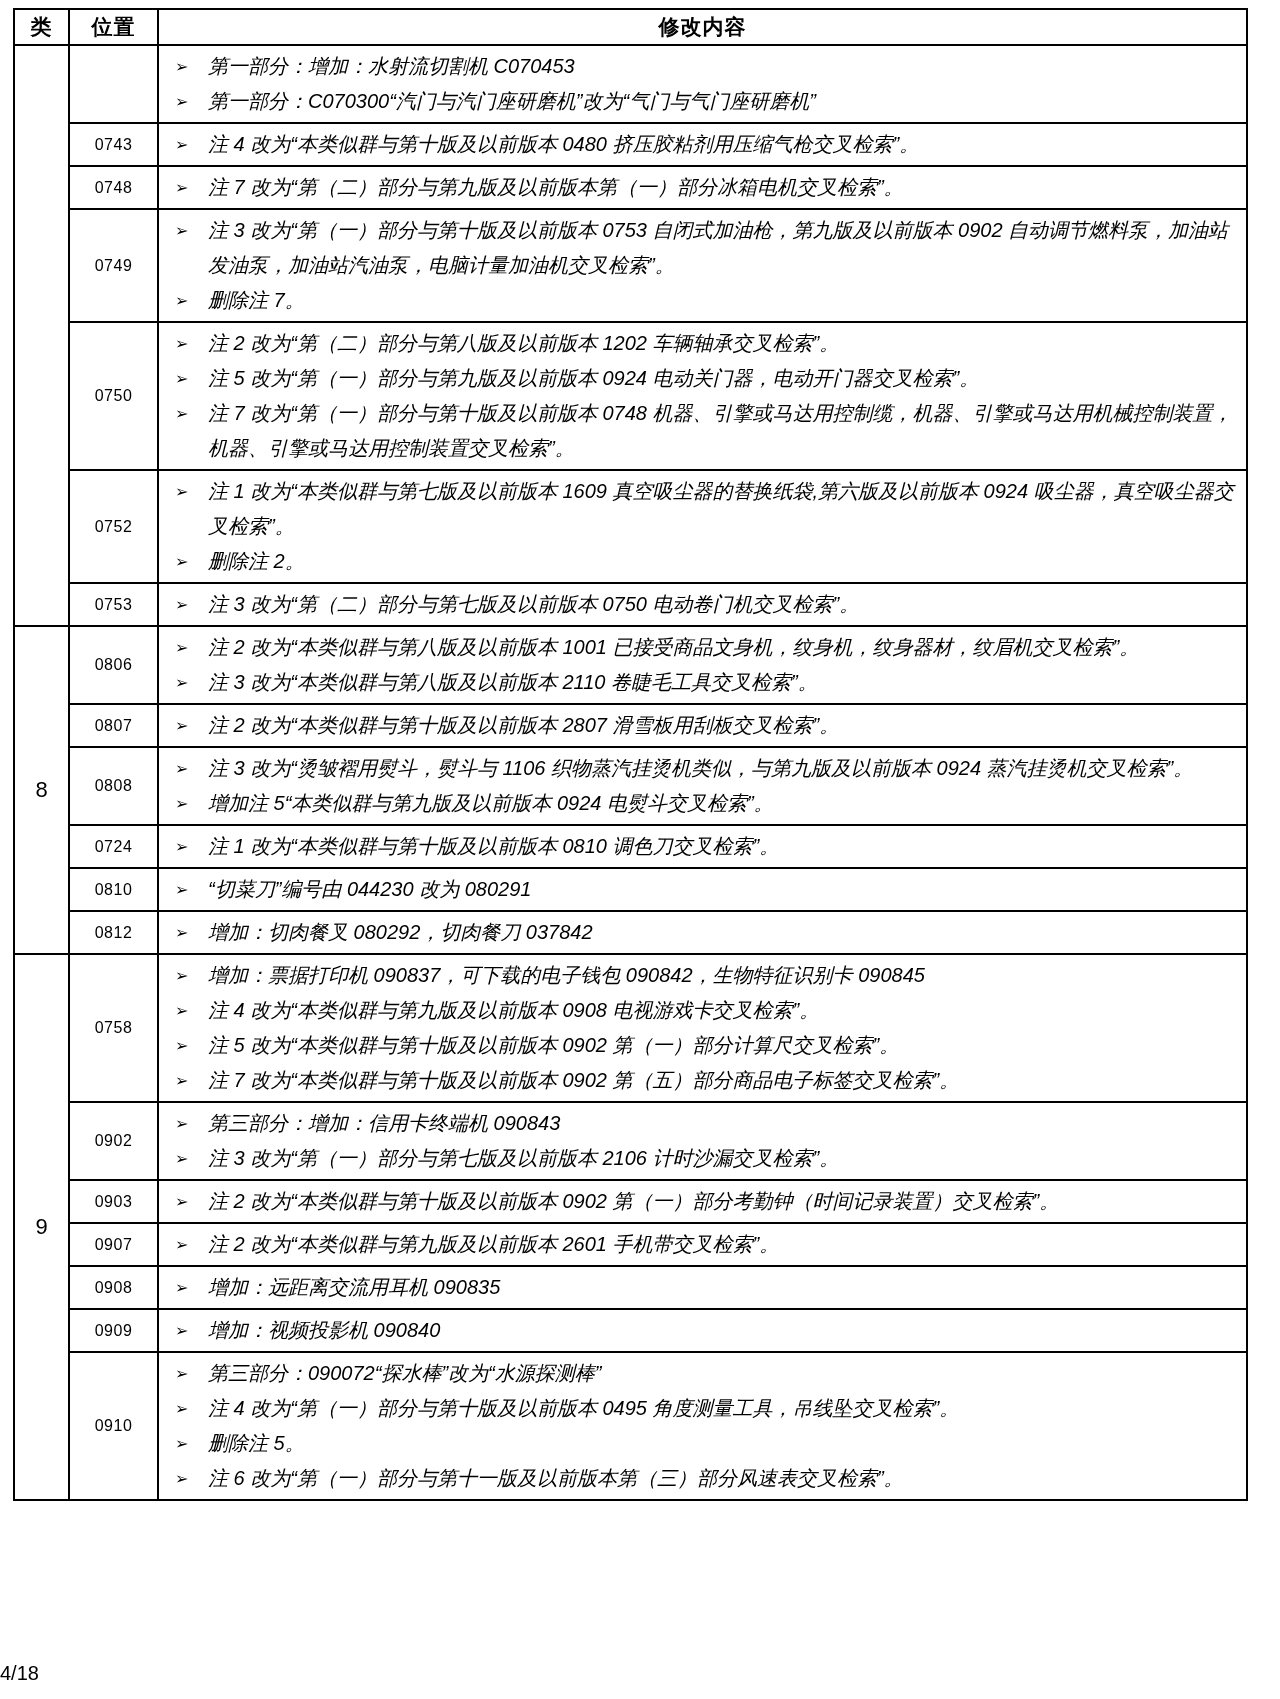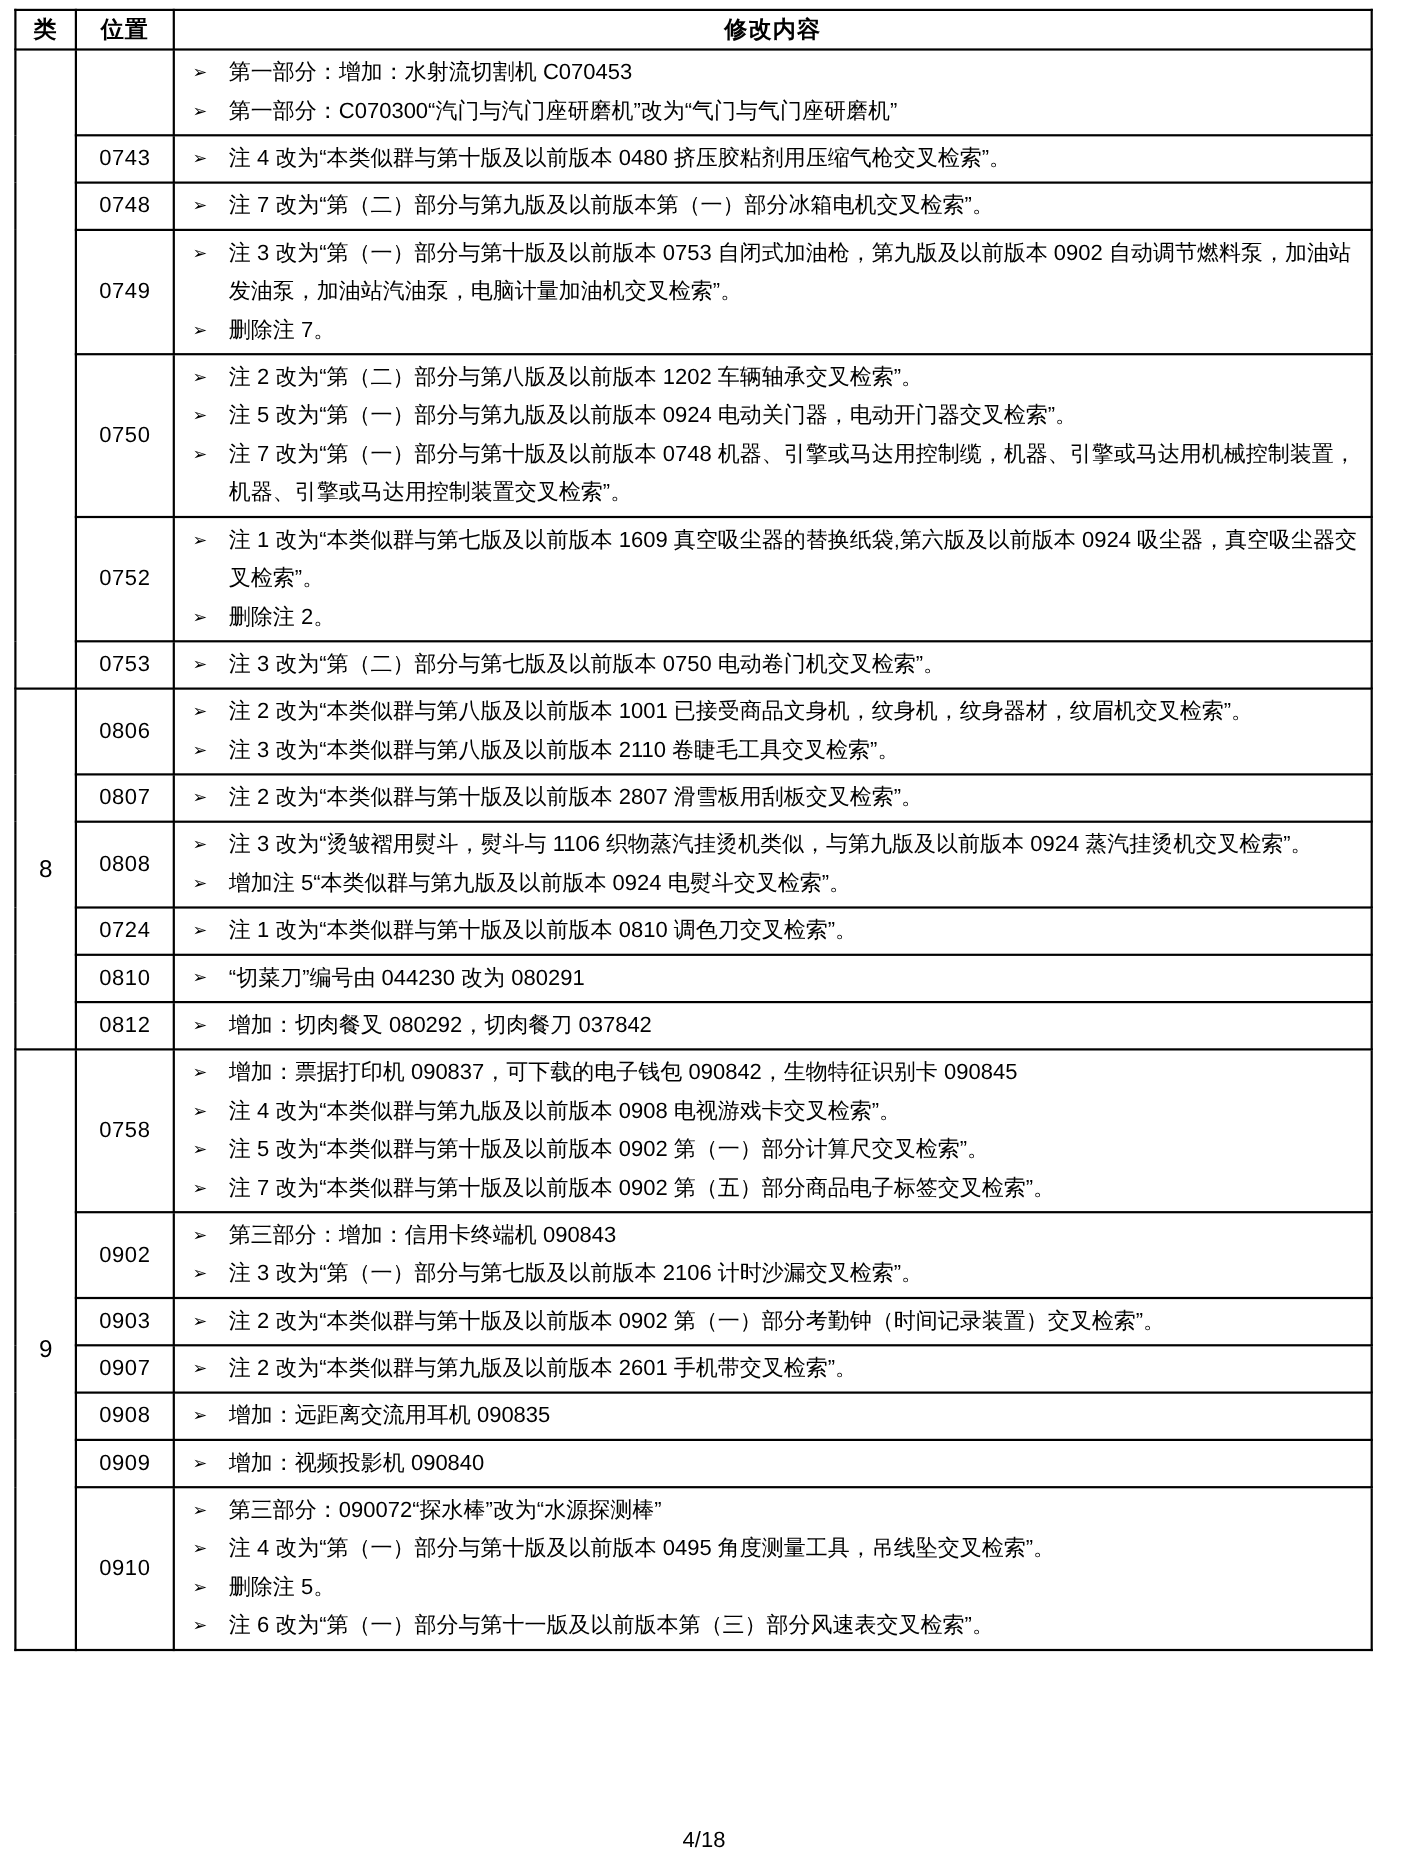--- a/index.html
+++ b/index.html
@@ -38,21 +38,21 @@
     letter-spacing: 1px;
   }
   td.class-cell {
     text-align: center;
     vertical-align: middle;
     font-size: 22px;
   }
   td.pos-cell {
     text-align: center;
     vertical-align: middle;
-    font-size: 20px;
+    font-size: 16px;
     letter-spacing: 0.5px;
   }
   td.content-cell {
     vertical-align: middle;
     padding: 3px 0;
   }
   .item {
     display: flex;
     align-items: flex-start;
     font-size: 20px;
@@ -62,27 +62,28 @@
     flex: 0 0 49px;
     box-sizing: border-box;
     padding-left: 16px;
     font-size: 16px;
     line-height: 35px;
   }
   .text {
     flex: 1 1 auto;
     padding-right: 10px;
     word-break: break-all;
+    font-style: italic;
   }
   .page-footer {
     position: absolute;
     left: 0;
     top: 1662px;
     width: 1280px;
-    text-align: center;
+    text-align: left;
     font-size: 20px;
   }
 </style>
 </head>
 <body>
 
 <div class="page">
   <table class="rev-table">
     <colgroup>
       <col style="width:55px">

